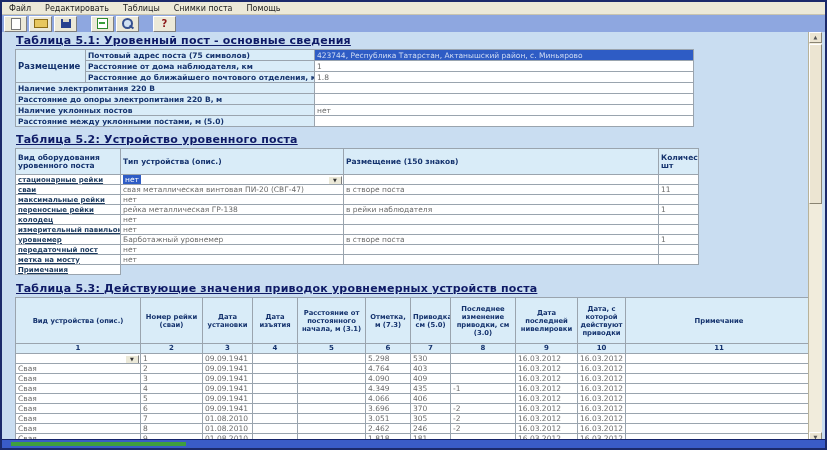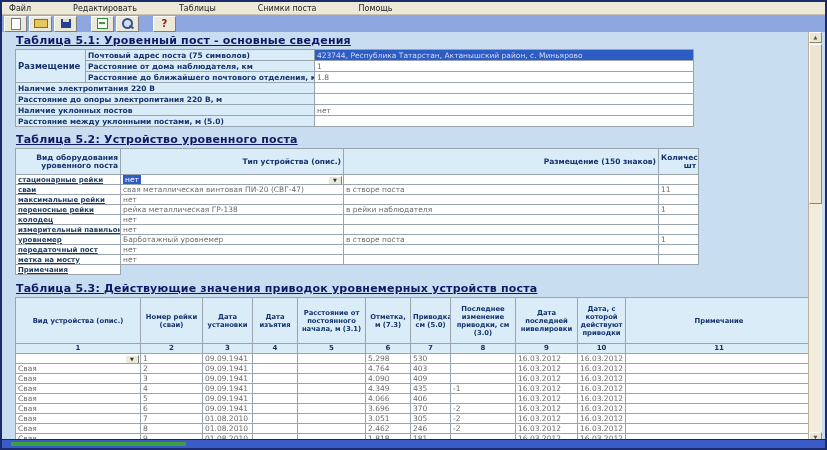--- a/index.html
+++ b/index.html
@@ -1,21 +1,21 @@
 <!DOCTYPE html>
 <html><head>
 <meta charset="utf-8">
 <style>
   html,body{margin:0;padding:0;}
   #screen{position:relative;width:827px;height:450px;background:#c9ddf1;
     border:2px solid #1b2a6b;box-sizing:border-box;overflow:hidden;
     font-family:"DejaVu Sans",sans-serif;}
   
   .menubar{position:absolute;left:0;top:0;width:823px;height:12px;background:#ece9d8;
-    border-bottom:1px solid #c8c4b0;display:flex;align-items:center;font-size:8px;color:#222;gap:28px;}
+    border-bottom:1px solid #c8c4b0;display:flex;align-items:center;font-size:8px;color:#222;}
   .menubar span{padding:0 7px;cursor:default;}
   
   .toolbar{position:absolute;left:0;top:13px;width:823px;height:17px;background:#8ea7e0;
     display:flex;align-items:center;padding-left:2px;box-sizing:border-box;}
   .tbtn{width:21px;height:14px;background:#ece9d8;border:1px solid;
     border-color:#ffffff #7d7d7d #7d7d7d #ffffff;margin-right:2px;
     display:flex;align-items:center;justify-content:center;}
   .gap{width:12px;}
   .i-page{width:8px;height:10px;background:#fff;border:1px solid #777;}
   .i-folder{width:12px;height:7px;background:#e7c75f;border:1px solid #8a6b16;}
@@ -34,21 +34,21 @@
   table.t td,table.t th{border:1px solid #9aa4ae;padding:0 2px;overflow:hidden;white-space:nowrap;box-sizing:border-box;}
   .hc{background:#d9ecf8;color:#15336e;font-weight:bold;font-size:7.5px;text-align:left;}
   .group{text-align:left;font-size:8.5px;margin-left:20px;}
   .vc{background:#fff;color:#6a6a6a;font-size:7.5px;}
   .selcell{background:#2e5cc5 !important;color:#cfdcf4 !important;}
   .t1 tr{height:11px;}
   
   .gc{background:#ffffff;color:#1c3a5e;font-weight:bold;font-size:7px;text-decoration:underline;}
   .wc{background:#fff;color:#6a6a6a;font-size:7.5px;position:relative;}
   .t2 thead th{background:#d9ecf8;color:#15336e;font-weight:bold;font-size:7.5px;
-    text-align:right;white-space:normal;line-height:8px;}
+    text-align:left;white-space:normal;line-height:8px;}
   .t2 tbody tr{height:10px;}
   .sel{background:#2e5cc5;color:#fff;padding:0 2px;}
   .dd{position:absolute;right:1px;top:1px;width:12px;height:8px;background:#ece9d8;
     border:1px solid;border-color:#fff #7d7d7d #7d7d7d #fff;font-size:5px;line-height:7px;
     text-align:center;color:#333;}
   
   .t3wrap{height:151px;overflow:hidden;}
   .t3 thead th{background:#d9ecf8;color:#15336e;font-weight:bold;font-size:6.8px;
     text-align:center;white-space:normal;line-height:8px;vertical-align:middle;}
   .t3 .numrow th{height:10px;font-size:7px;line-height:9px;padding:0;}

